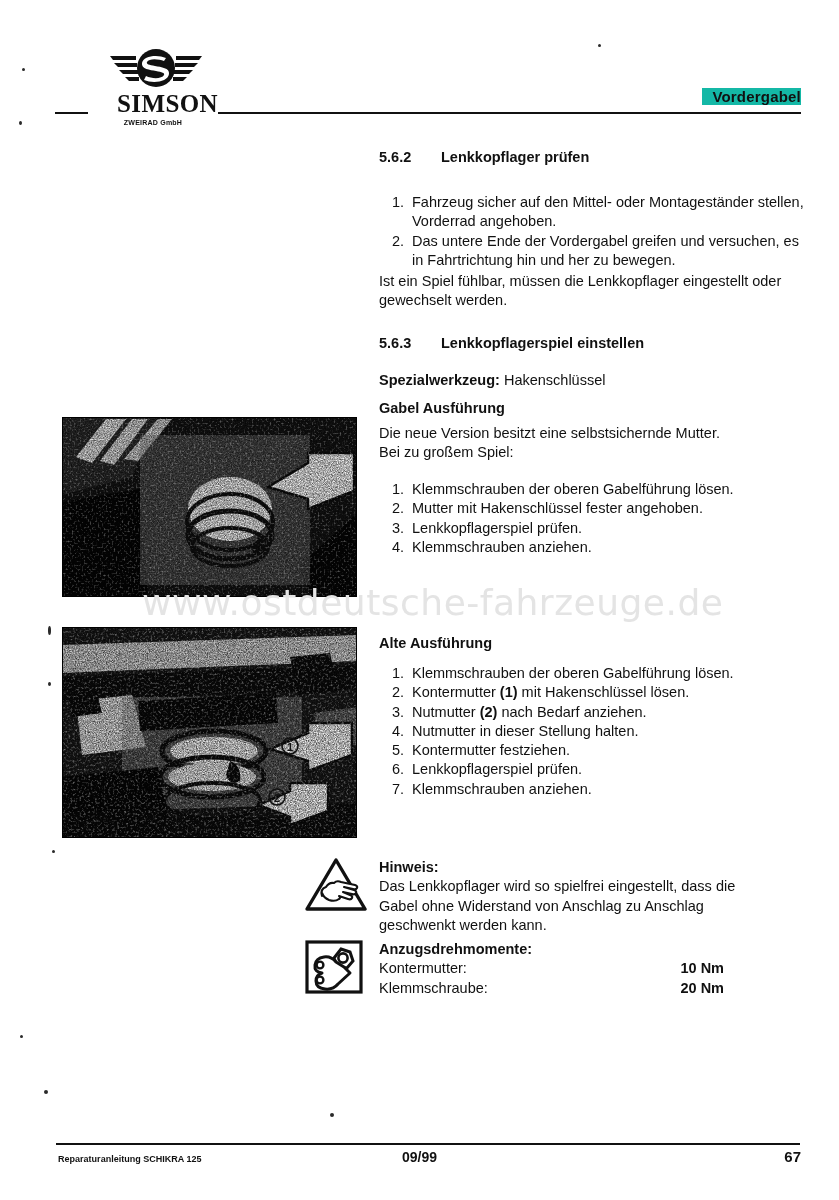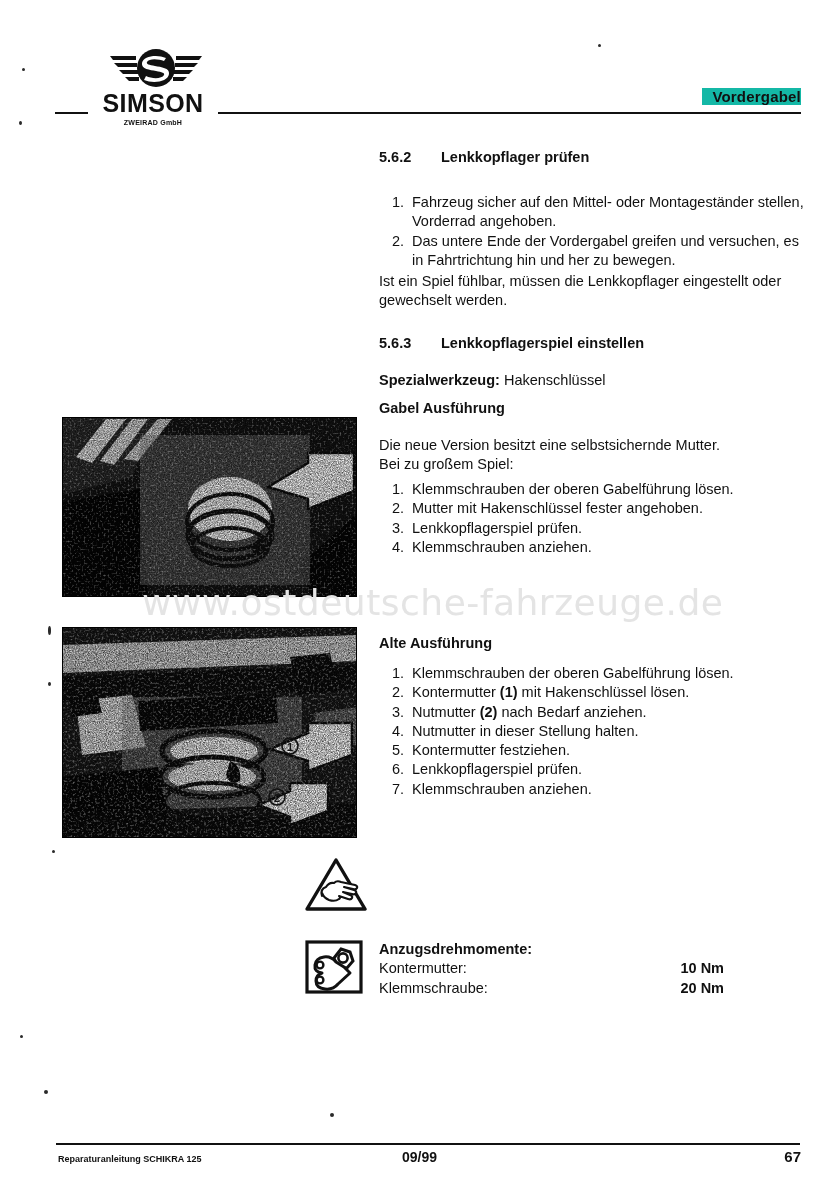--- a/index.html
+++ b/index.html
@@ -48,27 +48,28 @@
     left: 22px;
     top: 0px;
     width: 92px;
     height: 40px;
   }
   .logo-word {
     position: absolute;
     left: 0;
     top: 42px;
     width: 130px;
-    text-align: center;
+    text-align: right;
     font-weight: bold;
     font-size: 25px;
     letter-spacing: 0.4px;
     line-height: 1;
     background: #fff;
     padding: 1px 0 0 0;
+    font-family: Liberation Serif, serif;
   }
   .logo-sub {
     position: absolute;
     left: 0;
     top: 70px;
     width: 130px;
     text-align: center;
     font-weight: bold;
     font-size: 7.5px;
     letter-spacing: 0.2px;
@@ -385,21 +386,21 @@
     </div>
   </div>
 
   <div class="col" style="top:371px;">
     <span class="lead-bold">Spezialwerkzeug:</span>
     <span>Hakenschlüssel</span>
   </div>
 
   <div class="col sub-head" style="top:399px;">Gabel Ausführung</div>
 
-  <div class="col" style="top:436px;">
+  <div class="col" style="top:424px;">
     <div>Die neue Version besitzt eine selbstsichernde Mutter.</div>
     <div>Bei zu großem Spiel:</div>
   </div>
 
   <ol class="steps col" style="top:480px;">
     <li>
       <span class="num">1.</span>
       <span class="txt">Klemmschrauben der oberen Gabelführung lösen.</span>
     </li>
     <li>
@@ -464,20 +465,26 @@
   </ol>
 
   <div class="note-row" style="left:305px;top:858px;">
     <div class="note-icon" style="width:74px;">
       <svg width="62" height="54" viewBox="0 0 62 54" aria-hidden="true">
         <path d="M31 2 L60 51 L2 51 Z" fill="#ffffff" stroke="#111" stroke-width="3.4" stroke-linejoin="round"></path>
         <g fill="#ffffff" stroke="#111" stroke-width="2.1" stroke-linejoin="round" stroke-linecap="round">
           <path d="M17 38 q-2 -7 4 -9 q3 -5 8 -4 q3 -3 7 -1 l14 3 q3 1 2 3 q-1 2 -4 1 l-9 -2 l10 3 q3 1 2 3 q-1 2 -4 1 l-9 -2 l7 3 q3 1 2 3 q-1 2 -4 1 l-9 -3 q2 2 0 3 q-4 3 -10 1 q-5 -2 -7 -7 z"></path>
         </g>
       </svg>
+    </div>
+    <div class="note-body" style="width:390px;">
+      <div class="note-title">Hinweis:</div>
+      <div>Das Lenkkopflager wird so spielfrei eingestellt, dass die</div>
+      <div>Gabel ohne Widerstand von Anschlag zu Anschlag</div>
+      <div>geschwenkt werden kann.</div>
     </div>
   </div>
 
   <div class="note-row" style="left:305px;top:940px;">
     <div class="note-icon" style="width:74px;">
       <svg width="58" height="54" viewBox="0 0 58 54" aria-hidden="true">
         <rect x="2" y="2" width="54" height="50" fill="#ffffff" stroke="#111" stroke-width="3.2"></rect>
 
         <path d="M36 9 L45 12 L48 21 L42 28 L33 27 L29 18 Z" fill="#ffffff" stroke="#111" stroke-width="3"></path>
         <circle cx="38" cy="18" r="4.6" fill="#ffffff" stroke="#111" stroke-width="2.6"></circle>

